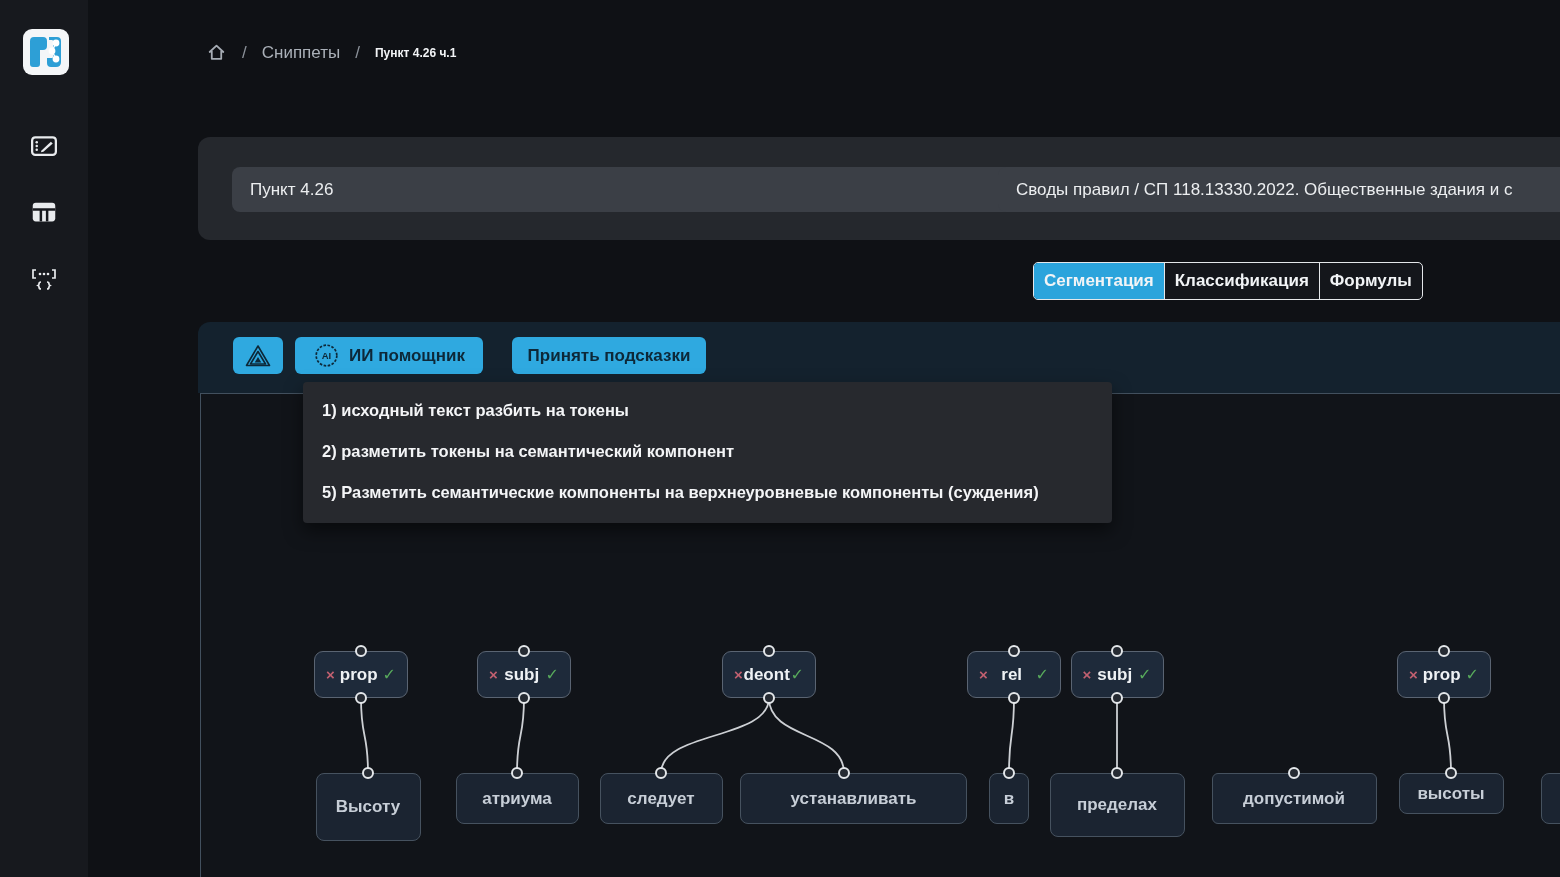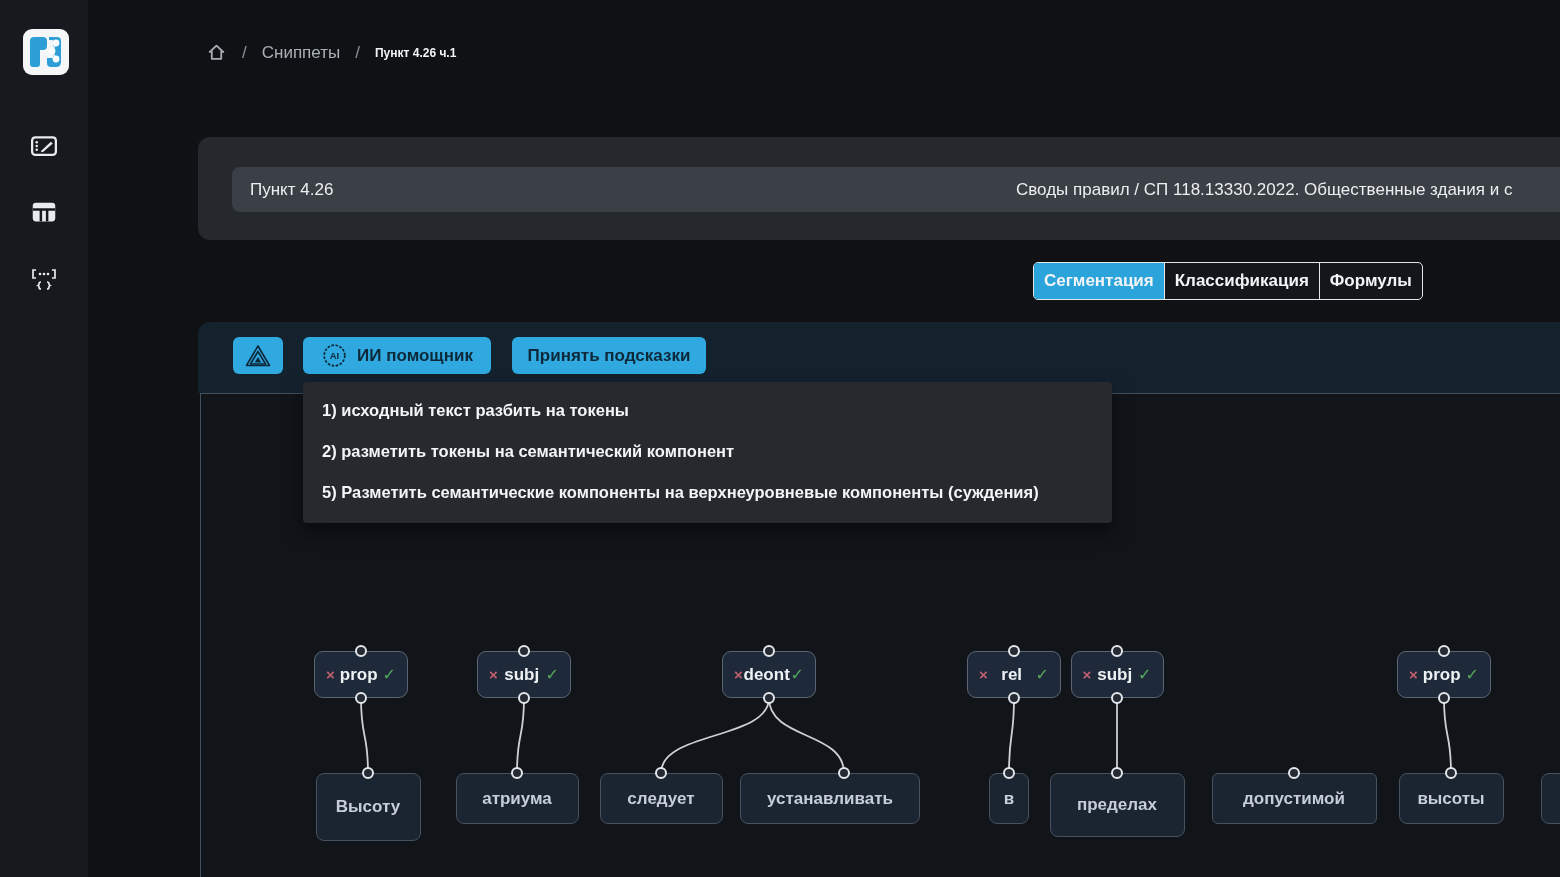--- a/index.html
+++ b/index.html
@@ -26,21 +26,21 @@
   
   #tab-bar { position:absolute; left:1033px; top:262px; display:flex; border:1px solid #e4e7ea; border-radius:5px; overflow:hidden; background:#14161b; }
   .tab { padding:8px 10px; color:#f2f4f6; font-weight:700; font-size:17px; cursor:pointer; white-space:nowrap; }
   .tab + .tab { border-left:1px solid #e4e7ea; }
   .tab-active { background:#2ba4dc; }
 
   
   #toolbar { position:absolute; left:198px; top:322px; width:1374px; height:71px; background:#14222e; border-radius:12px 12px 0 0; }
   .tb-btn { position:absolute; top:15px; height:37px; background:#2fa9e0; border:none; border-radius:6px; display:flex; align-items:center; justify-content:center; gap:9px; color:#0d2838; font-weight:700; font-size:17px; cursor:pointer; font-family:inherit; }
   #pyramid-btn { left:35px; width:50px; }
-  #ai-btn { left:105px; width:188px; }
+  #ai-btn { left:97px; width:188px; }
   #accept-btn { left:314px; width:194px; }
 
   
   #hints-panel { position:absolute; left:303px; top:382px; width:809px; background:#27292e; border-radius:4px; padding:8px 0 10px 0; z-index:20; box-shadow:0 8px 18px rgba(0,0,0,0.5); }
   .hint { padding:11px 19px; color:#f4f5f7; font-weight:700; font-size:16.5px; cursor:pointer; white-space:nowrap; }
 
   
   #graph-canvas { position:absolute; left:200px; top:393px; width:1360px; height:484px; background:#111419; border-top:1px solid #42505e; border-left:1px solid #42505e; }
   #edges-svg { position:absolute; inset:0; width:100%; height:100%; z-index:5; pointer-events:none; }
   .edge { fill:none; stroke:#cdd0d4; stroke-width:1.8; }
@@ -211,25 +211,25 @@
         <span class="ck">✓</span>
       </div>
       <div class="tag-node" style="left: 1196px; top: 257px; width: 94px; height: 47px;">
         <span class="x">×</span>
         <span class="lbl">prop</span>
         <span class="ck">✓</span>
       </div>
       <div class="word-node" style="left: 114.5px; top: 379px; width: 105px; height: 68px;">Высоту</div>
       <div class="word-node" style="left: 254.5px; top: 379px; width: 123px; height: 51px;">атриума</div>
       <div class="word-node" style="left: 398.5px; top: 379px; width: 123px; height: 51px;">следует</div>
-      <div class="word-node" style="left: 539px; top: 379px; width: 180px; height: 51px;">устанавливать</div>
+      <div class="word-node" style="left: 539px; top: 379px; width: 227px; height: 51px;">устанавливать</div>
       <div class="word-node" style="left: 788px; top: 379px; width: 40px; height: 51px;">в</div>
       <div class="word-node" style="left: 848.5px; top: 379px; width: 135px; height: 64px;">пределах</div>
       <div class="word-node" style="left: 1010.5px; top: 379px; width: 165px; height: 51px; border-radius: 6px;">допустимой</div>
-      <div class="word-node" style="left: 1197.5px; top: 379px; width: 105px; height: 51px;">высоты</div>
+      <div class="word-node" style="left: 1197.5px; top: 379px; width: 105px; height: 41px;">высоты</div>
       <div class="word-node" style="left: 1340px; top: 379px; width: 100px; height: 51px;"></div>
     </div>
 
   <div id="hints-panel">
       <div class="hint">1) исходный текст разбить на токены</div>
       <div class="hint">2) разметить токены на семантический компонент</div>
       <div class="hint">5) Разметить семантические компоненты на верхнеуровневые компоненты (суждения)</div>
     </div>
 
 </div>

